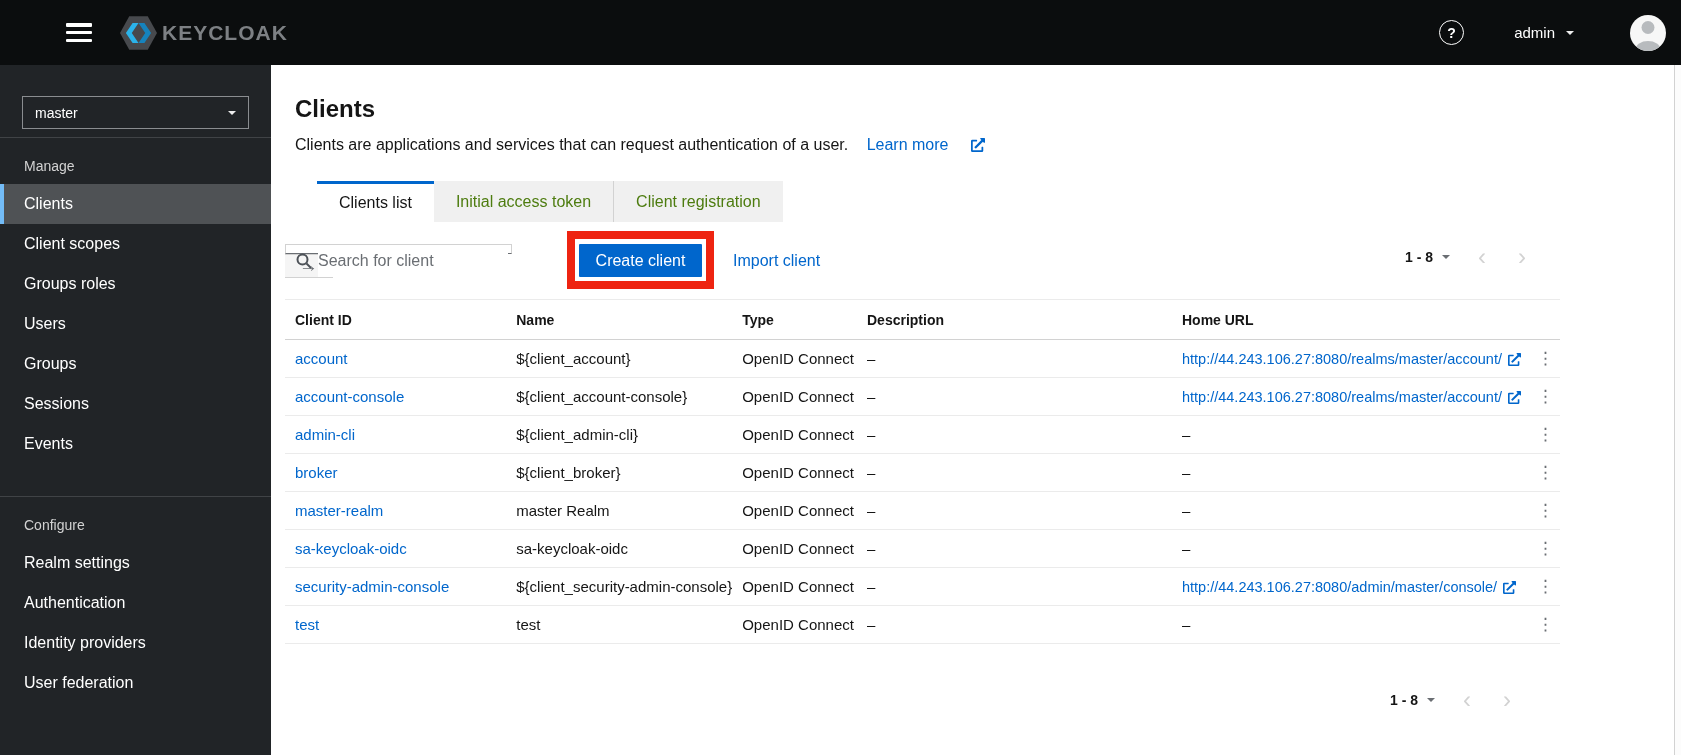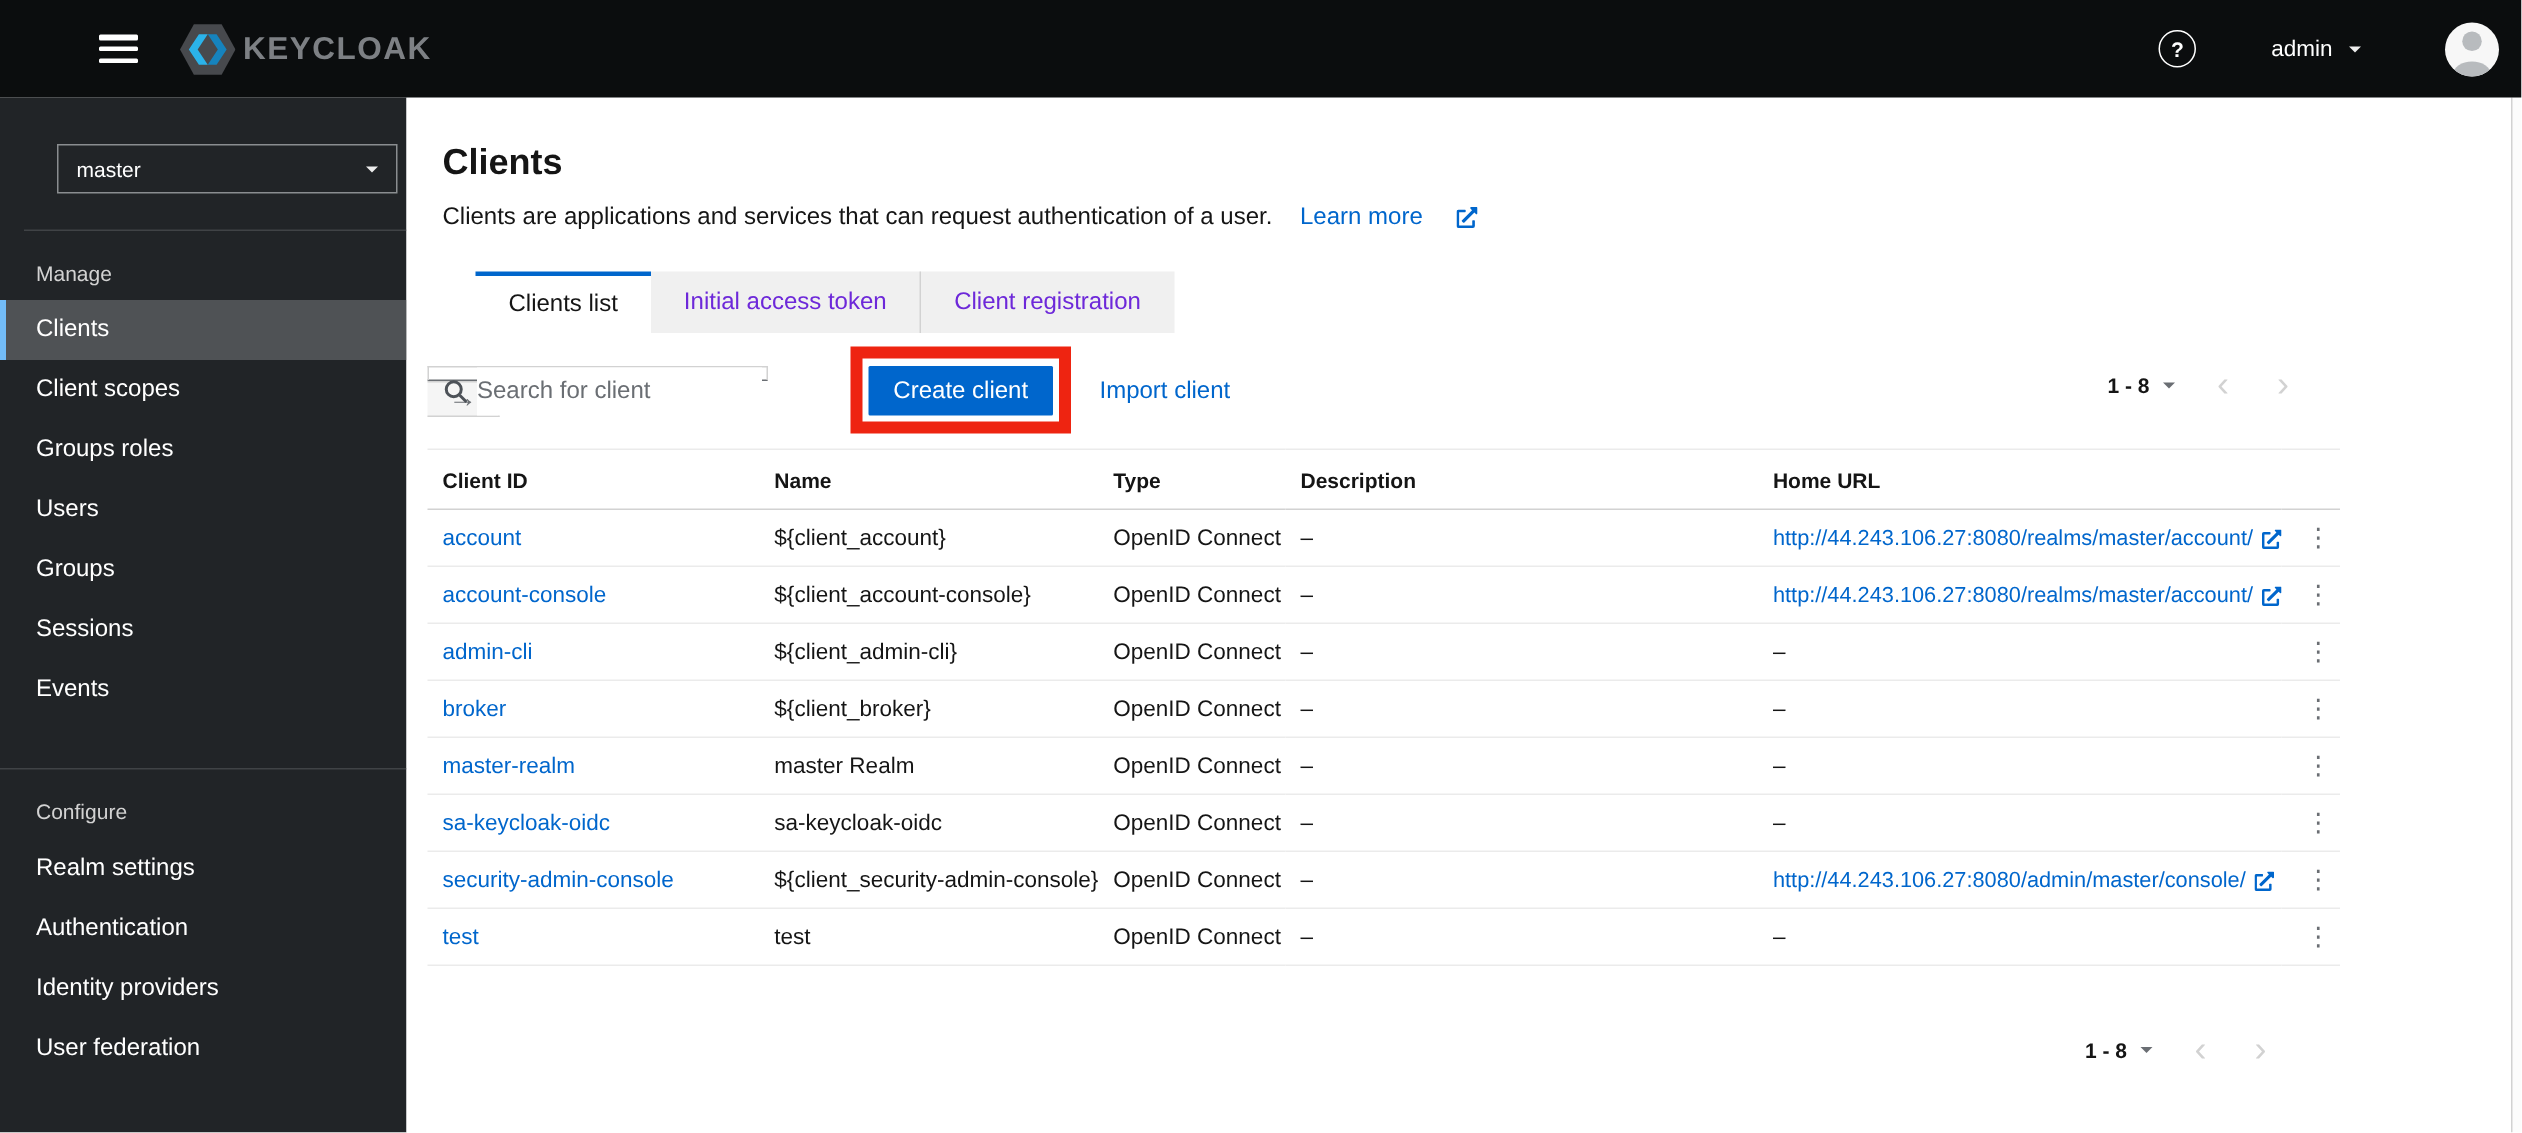--- a/index.html
+++ b/index.html
@@ -31,41 +31,41 @@
     width:25px; height:17px; border-radius:50% 50% 0 0; background:#b8bbbe; }
 
   .caret { display:inline-block; width:0; height:0;
     border-left:4.5px solid transparent; border-right:4.5px solid transparent; }
   .caret-light { border-top:4.5px solid #ededed; }
   .caret-dark  { border-top:4.5px solid #6a6e73; }
 
   
   .sidebar { position:absolute; left:0; top:65px; width:271px; height:690px;
     background:#212427; color:#fff; }
-  .realm-wrap { padding:31px 22px 24px 22px; border-bottom:1px solid #404346;margin-left:16px; }
+  .realm-wrap { padding:31px 22px 8px 22px; border-bottom:1px solid #404346; }
   .realm-select { width:227px; height:33px; background:#212427; border:1px solid #8a8d90;
     color:#fff; font-size:14px; display:flex; align-items:center; justify-content:space-between;
     padding:0 12px; }
   .nav-group-title { margin:20px 0 10px 24px; font-size:14px; color:#d2d2d2; }
   .nav-list { list-style:none; }
   .nav-item { height:40px; display:flex; align-items:center; padding-left:24px;
     font-size:16px; color:#fff; cursor:pointer; }
   .nav-item.active { background:#4f5255; box-shadow:inset 4px 0 0 #73bcf7; }
   .nav-divider { margin-top:32px; border-top:1px solid #404346; }
 
   
   .main { position:absolute; left:271px; top:65px; width:1403px; height:690px; background:#fff; }
   .page-title { position:absolute; left:24px; top:30px; font-size:24px; font-weight:700; color:#151515; }
   .subtitle { position:absolute; left:24px; top:71px; font-size:16px; color:#151515; white-space:nowrap; }
   .learn-more { margin-left:14px; color:#0066cc; text-decoration:none; display:inline-flex;
     align-items:center; gap:22px; cursor:pointer; }
 
   
   .tabs { position:absolute; left:46px; top:116px; height:41px; display:flex; }
-  .tab { background:#f0f0f0; border:none; border-left:1px solid #d2d2d2; color:#6d28d9;
+  .tab { background:#f0f0f0; border:none; border-left:1px solid #d2d2d2; color:#4d7c0f;
     font-size:16px; padding:0 22px; display:flex; align-items:center; }
   .tab:first-child { border-left:none; }
   .tab.active { background:#fff; color:#151515; border-top:3px solid #0066cc; border-left:none; }
   .tab.active + .tab { border-left:none; }
 
   
   .search-group { position:absolute; left:14px; top:179px; height:34px; display:flex;flex-direction:column; }
   .search-box { position:relative; width:227px; height:34px; background:#fff;
     border:1px solid #d2d2d2; border-bottom:1px solid #6a6e73; }
   .search-icon { position:absolute; left:10px; top:8px; }

